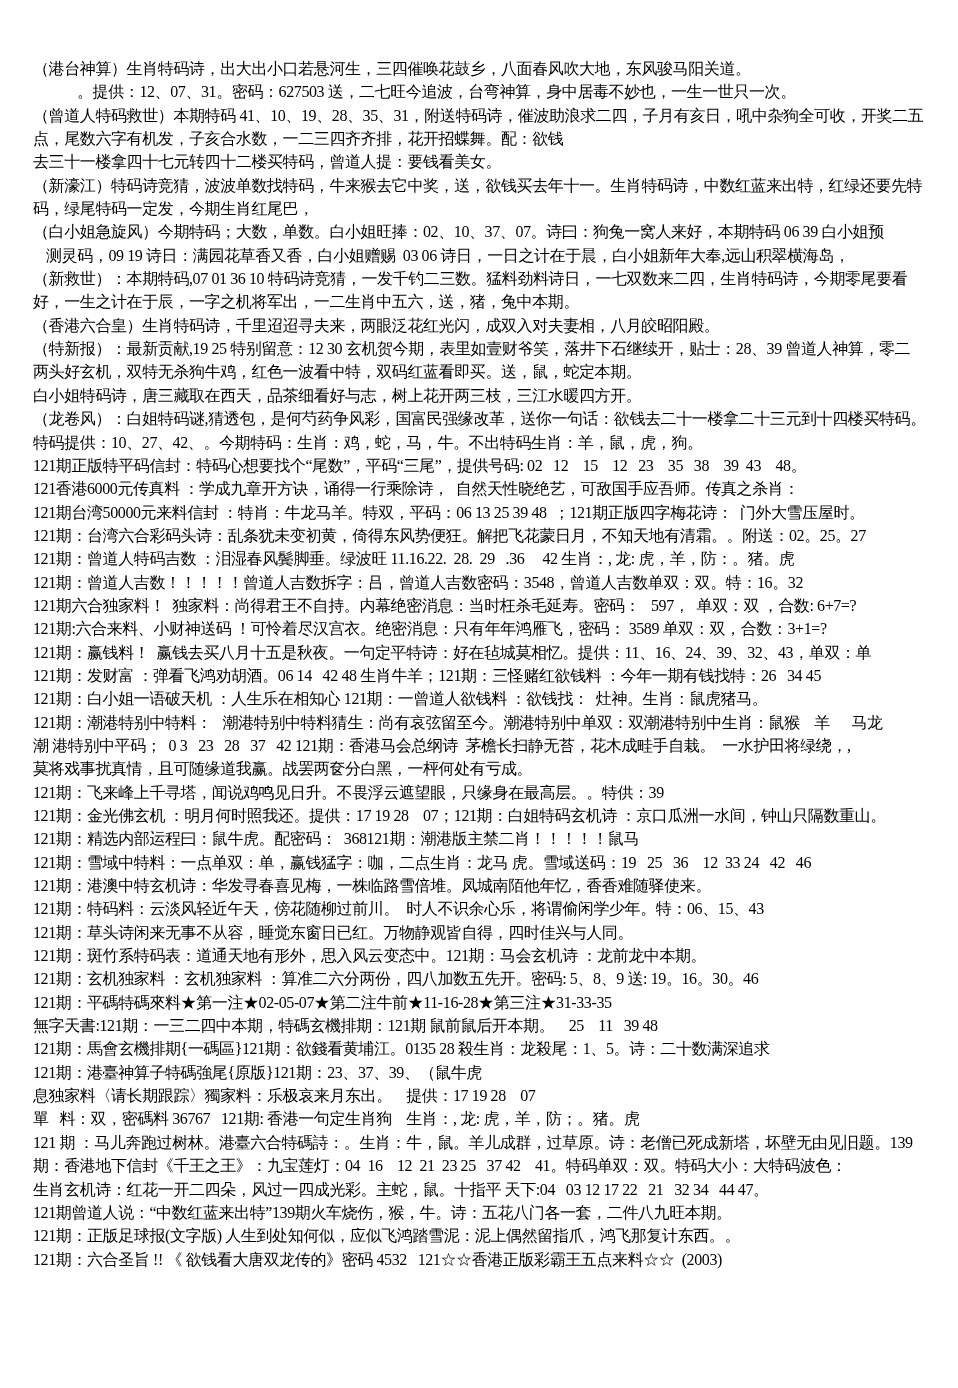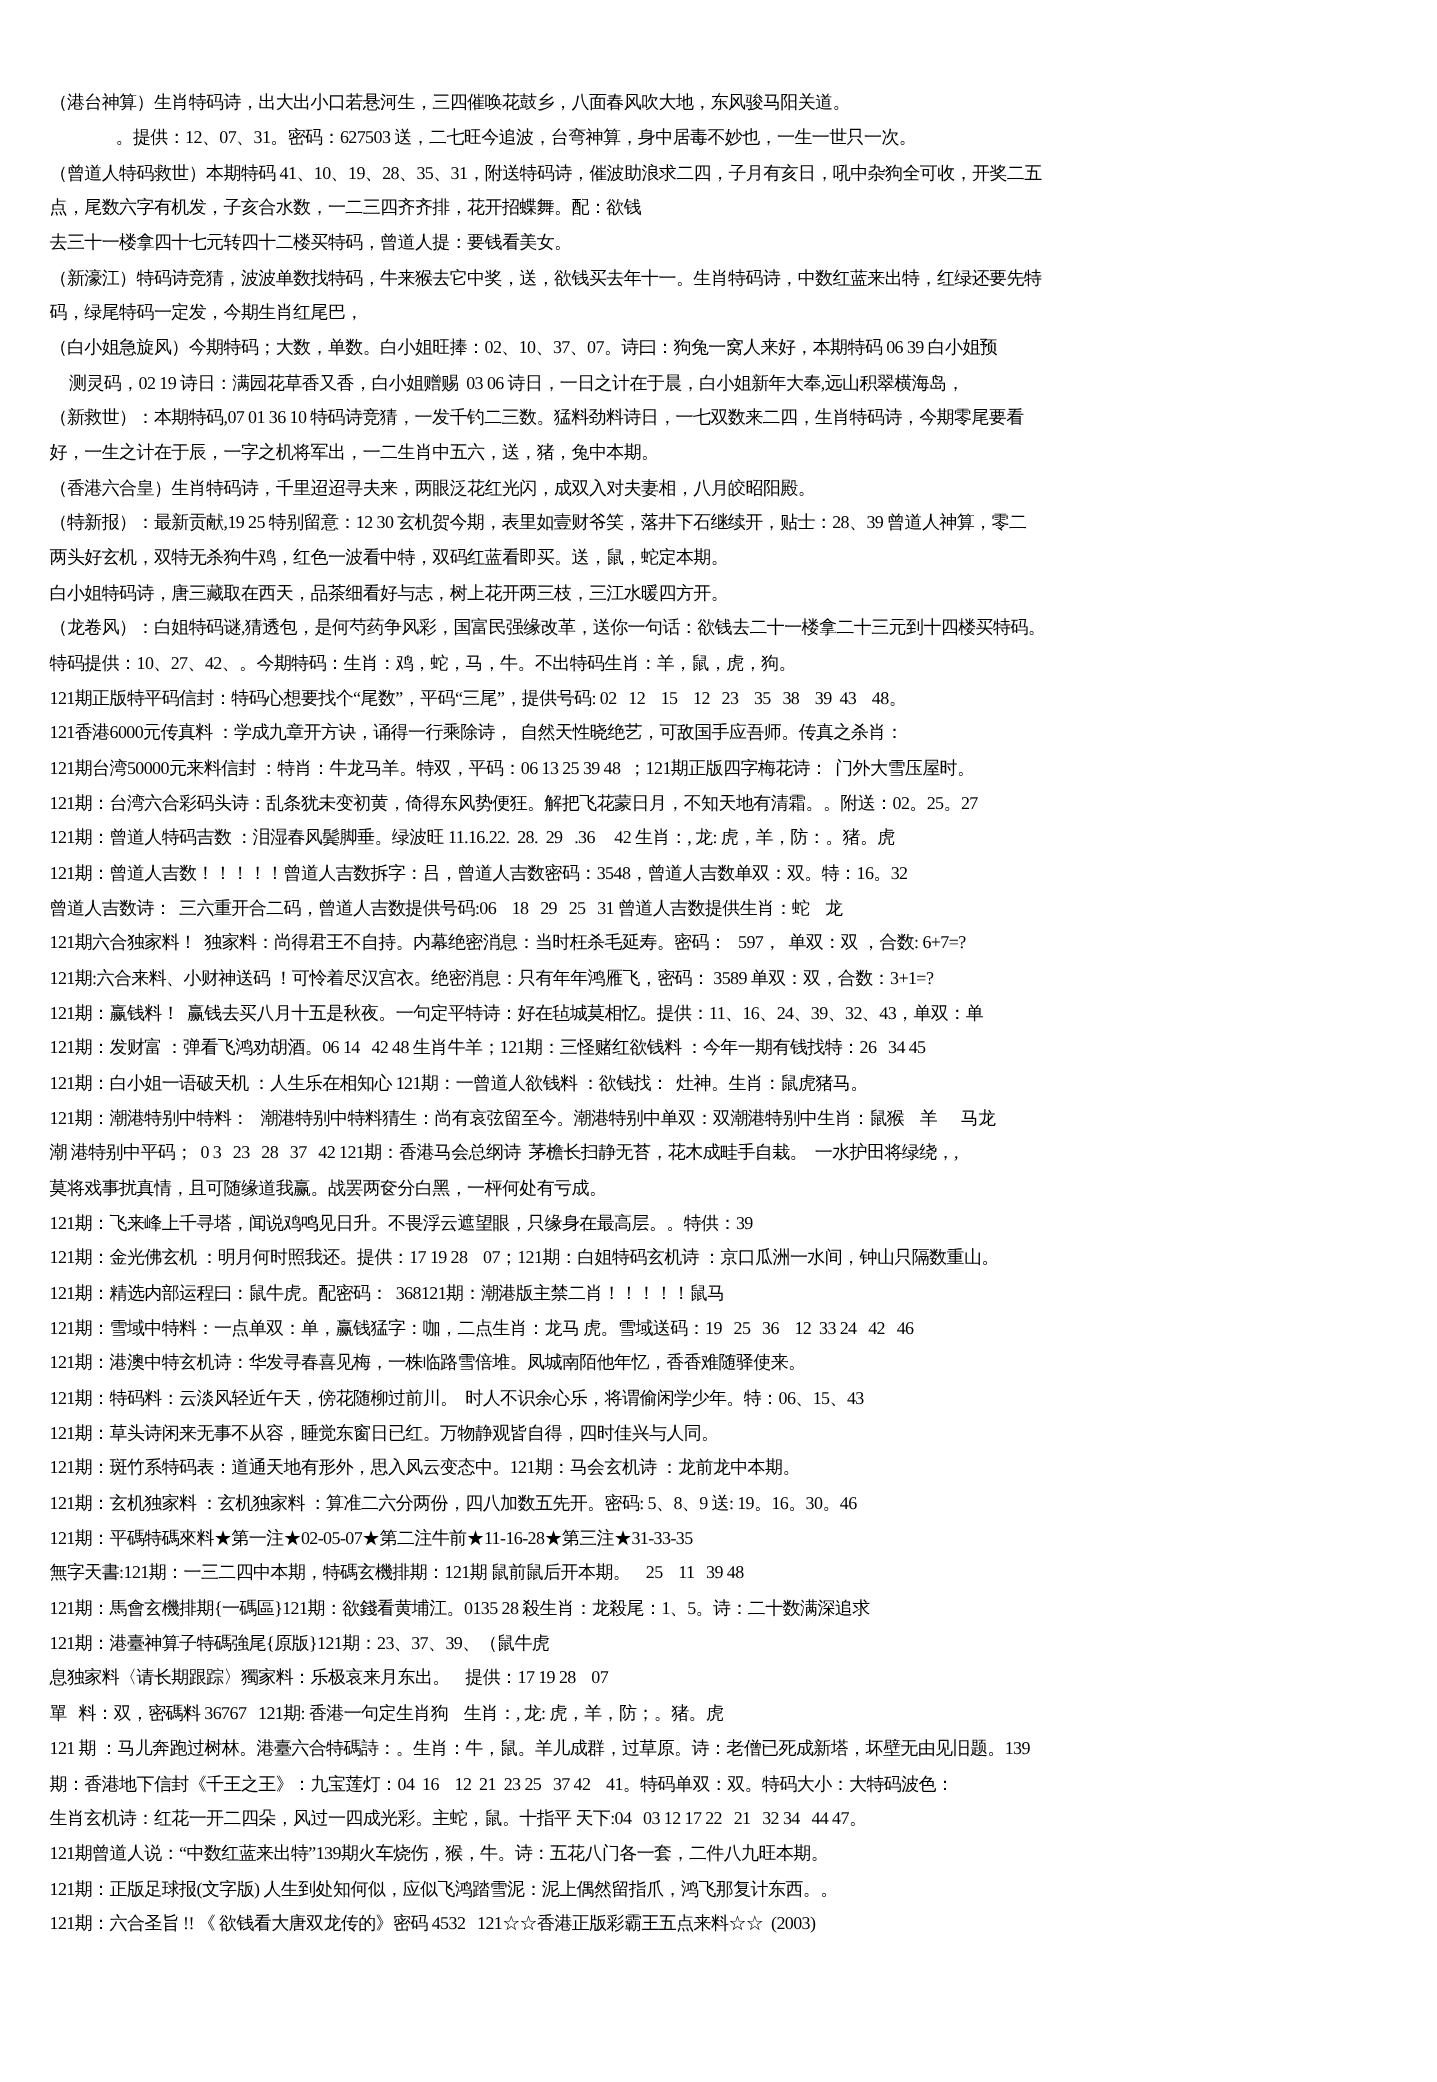--- a/index.html
+++ b/index.html
@@ -15,21 +15,21 @@
   }
   .doc {
     position: absolute;
     top: 57px;
     left: 33px;
     width: 920px;
   }
   .line {
     white-space: pre;
     font-family: "Liberation Serif", "DejaVu Serif", serif;
-    font-size: 12px;
+    font-size: 16px;
     letter-spacing: -0.4px;
     line-height: 23.35px;
     height: 23.35px;
     color: #000000;
     overflow: visible;
   }
   .indent-a { text-indent: 44px; }
   .indent-b { text-indent: 13px; }
 </style>
 </head>
@@ -37,36 +37,35 @@
 
 <div class="doc">
   <div class="line">（港台神算）生肖特码诗，出大出小口若悬河生，三四催唤花鼓乡，八面春风吹大地，东风骏马阳关道。</div>
   <div class="line indent-a">。提供：12、07、31。密码：627503 送，二七旺今追波，台弯神算，身中居毒不妙也，一生一世只一次。</div>
   <div class="line">（曾道人特码救世）本期特码 41、10、19、28、35、31，附送特码诗，催波助浪求二四，子月有亥日，吼中杂狗全可收，开奖二五</div>
   <div class="line">点，尾数六字有机发，子亥合水数，一二三四齐齐排，花开招蝶舞。配：欲钱</div>
   <div class="line">去三十一楼拿四十七元转四十二楼买特码，曾道人提：要钱看美女。</div>
   <div class="line">（新濠江）特码诗竞猜，波波单数找特码，牛来猴去它中奖，送，欲钱买去年十一。生肖特码诗，中数红蓝来出特，红绿还要先特</div>
   <div class="line">码，绿尾特码一定发，今期生肖红尾巴，</div>
   <div class="line">（白小姐急旋风）今期特码；大数，单数。白小姐旺捧：02、10、37、07。诗曰：狗兔一窝人来好，本期特码 06 39 白小姐预</div>
-  <div class="line indent-b">测灵码，02 19 诗日：满园花草香又香，白小姐赠赐  03 06 诗日，一日之计在于晨，白小姐新年大奉,远山积翠横海岛，</div>
+  <div class="line indent-b">测灵码，09 19 诗日：满园花草香又香，白小姐赠赐  03 06 诗日，一日之计在于晨，白小姐新年大奉,远山积翠横海岛，</div>
   <div class="line">（新救世）：本期特码,07 01 36 10 特码诗竞猜，一发千钓二三数。猛料劲料诗日，一七双数来二四，生肖特码诗，今期零尾要看</div>
   <div class="line">好，一生之计在于辰，一字之机将军出，一二生肖中五六，送，猪，兔中本期。</div>
   <div class="line">（香港六合皇）生肖特码诗，千里迢迢寻夫来，两眼泛花红光闪，成双入对夫妻相，八月皎昭阳殿。</div>
   <div class="line">（特新报）：最新贡献,19 25 特别留意：12 30 玄机贺今期，表里如壹财爷笑，落井下石继续开，贴士：28、39 曾道人神算，零二</div>
   <div class="line">两头好玄机，双特无杀狗牛鸡，红色一波看中特，双码红蓝看即买。送，鼠，蛇定本期。</div>
   <div class="line">白小姐特码诗，唐三藏取在西天，品茶细看好与志，树上花开两三枝，三江水暖四方开。</div>
   <div class="line">（龙卷风）：白姐特码谜,猜透包，是何芍药争风彩，国富民强缘改革，送你一句话：欲钱去二十一楼拿二十三元到十四楼买特码。</div>
   <div class="line">特码提供：10、27、42、。今期特码：生肖：鸡，蛇，马，牛。不出特码生肖：羊，鼠，虎，狗。</div>
   <div class="line">121期正版特平码信封：特码心想要找个“尾数”，平码“三尾”，提供号码: 02   12    15    12   23    35   38    39  43    48。</div>
   <div class="line">121香港6000元传真料 ：学成九章开方诀，诵得一行乘除诗，  自然天性晓绝艺，可敌国手应吾师。传真之杀肖：</div>
   <div class="line">121期台湾50000元来料信封 ：特肖：牛龙马羊。特双，平码：06 13 25 39 48  ；121期正版四字梅花诗：  门外大雪压屋时。</div>
   <div class="line">121期：台湾六合彩码头诗：乱条犹未变初黄，倚得东风势便狂。解把飞花蒙日月，不知天地有清霜。。附送：02。25。27</div>
   <div class="line">121期：曾道人特码吉数 ：泪湿春风鬓脚垂。绿波旺 11.16.22.  28.  29   .36     42 生肖：, 龙: 虎，羊，防：。猪。虎</div>
   <div class="line">121期：曾道人吉数！！！！！曾道人吉数拆字：吕，曾道人吉数密码：3548，曾道人吉数单双：双。特：16。32</div>
-  <div class="line">曾道人吉数诗：  三六重开合二码，曾道人吉数提供号码:06    18   29   25   31 曾道人吉数提供生肖：蛇    龙</div>
   <div class="line">121期六合独家料！  独家料：尚得君王不自持。内幕绝密消息：当时枉杀毛延寿。密码：   597，  单双：双 ，合数: 6+7=?</div>
   <div class="line">121期:六合来料、小财神送码 ！可怜着尽汉宫衣。绝密消息：只有年年鸿雁飞，密码： 3589 单双：双，合数：3+1=?</div>
   <div class="line">121期：赢钱料！  赢钱去买八月十五是秋夜。一句定平特诗：好在毡城莫相忆。提供：11、16、24、39、32、43，单双：单</div>
   <div class="line">121期：发财富 ：弹看飞鸿劝胡酒。06 14   42 48 生肖牛羊；121期：三怪赌红欲钱料 ：今年一期有钱找特：26   34 45</div>
   <div class="line">121期：白小姐一语破天机 ：人生乐在相知心 121期：一曾道人欲钱料 ：欲钱找：  灶神。生肖：鼠虎猪马。</div>
   <div class="line">121期：潮港特别中特料：   潮港特别中特料猜生：尚有哀弦留至今。潮港特别中单双：双潮港特别中生肖：鼠猴    羊      马龙</div>
   <div class="line">潮 港特别中平码；  0 3   23   28   37   42 121期：香港马会总纲诗  茅檐长扫静无苔，花木成畦手自栽。  一水护田将绿绕，,</div>
   <div class="line">莫将戏事扰真情，且可随缘道我赢。战罢两奁分白黑，一枰何处有亏成。</div>
   <div class="line">121期：飞来峰上千寻塔，闻说鸡鸣见日升。不畏浮云遮望眼，只缘身在最高层。。特供：39</div>
   <div class="line">121期：金光佛玄机 ：明月何时照我还。提供：17 19 28    07；121期：白姐特码玄机诗 ：京口瓜洲一水间，钟山只隔数重山。</div>

